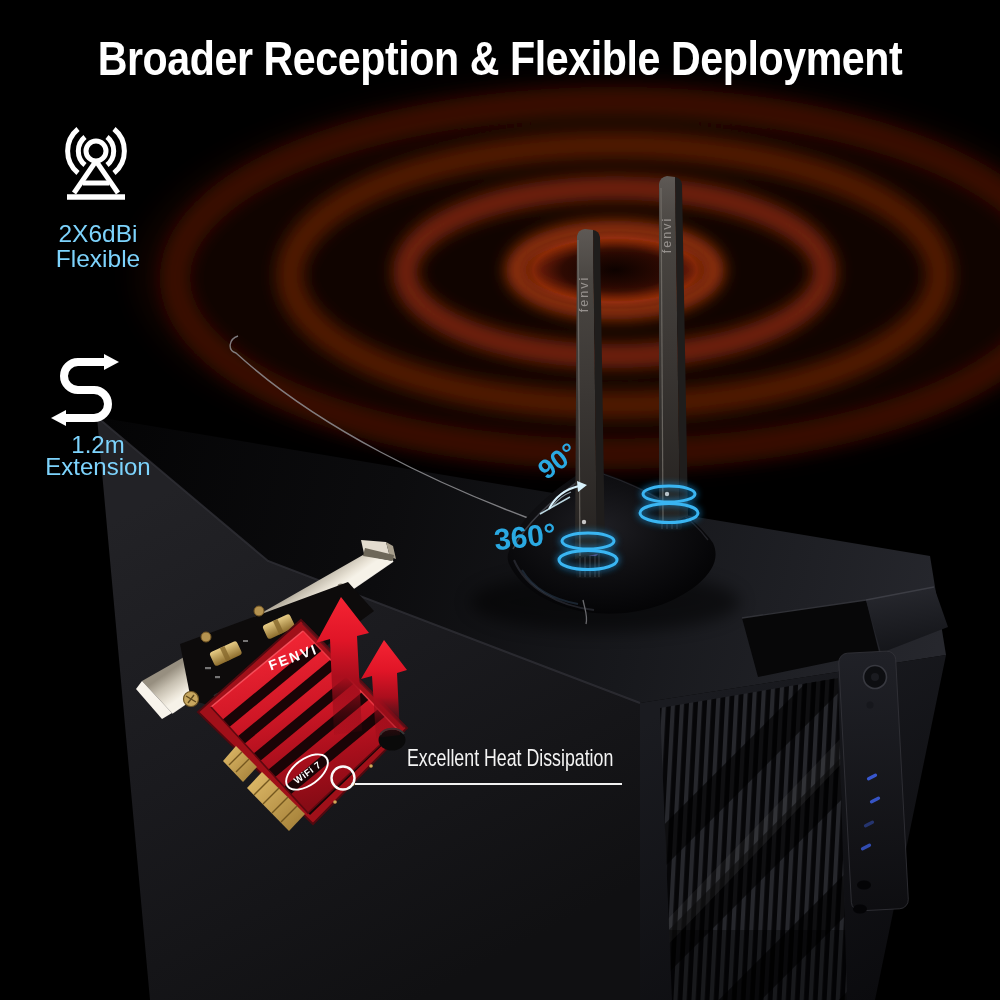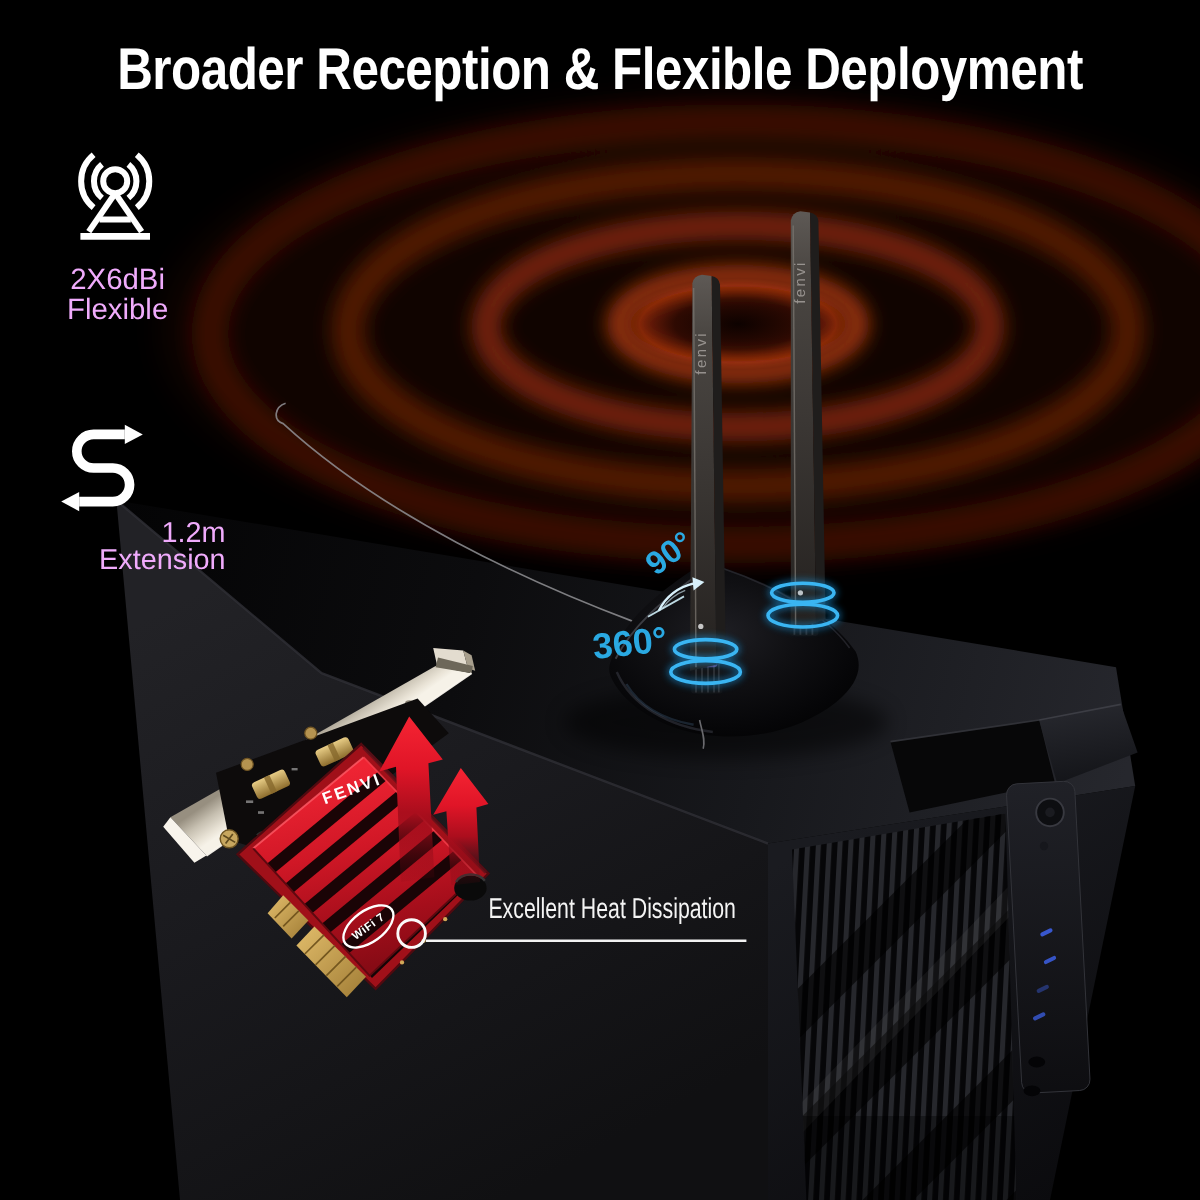--- a/index.html
+++ b/index.html
@@ -2,23 +2,23 @@
 <html><head>
 <meta charset="utf-8">
 <style>
   html,body{margin:0;padding:0;background:#000;}
   .stage{position:relative;width:1000px;height:1000px;background:#000;overflow:hidden;
          font-family:"Liberation Sans",sans-serif;}
   .stage svg.scene{position:absolute;left:0;top:0;}
   .overlay{position:absolute;color:#fff;}
   #title{left:0;right:0;top:30px;text-align:center;font-size:49px;font-weight:bold;
          color:#fff;transform:scaleX(.84);letter-spacing:-.5px;white-space:nowrap;}
-  .feat-text{position:absolute;width:180px;left:8px;text-align:center;color:#f0abfc;}
+  .feat-text{position:absolute;width:180px;left:8px;text-align:center;color:#7dd3fc;}
   #feat1-text{top:221px;font-size:24.5px;line-height:25px;}
-  #feat2-text{top:434px;font-size:24px;line-height:22px;text-align:right;}
+  #feat2-text{top:434px;font-size:24px;line-height:22px;}
   .feat-icon{position:absolute;}
   #ant-icon{left:57px;top:124px;}
   #ext-icon{left:40px;top:349px;}
   .blue-label{position:absolute;color:#2aa9e2;font-weight:bold;text-align:center;}
   #rot90{left:524px;top:446px;width:68px;font-size:27px;transform:rotate(-36deg);}
   #rot360{left:490px;top:520px;width:70px;font-size:30px;transform:rotate(-6deg);}
   .ant-brand{position:absolute;width:60px;text-align:center;font-size:12.5px;letter-spacing:2px;
              color:rgba(215,210,205,.55);transform:rotate(-90deg);}
   #fenvi-left{left:554px;top:287px;}
   #fenvi-right{left:637px;top:228px;}

